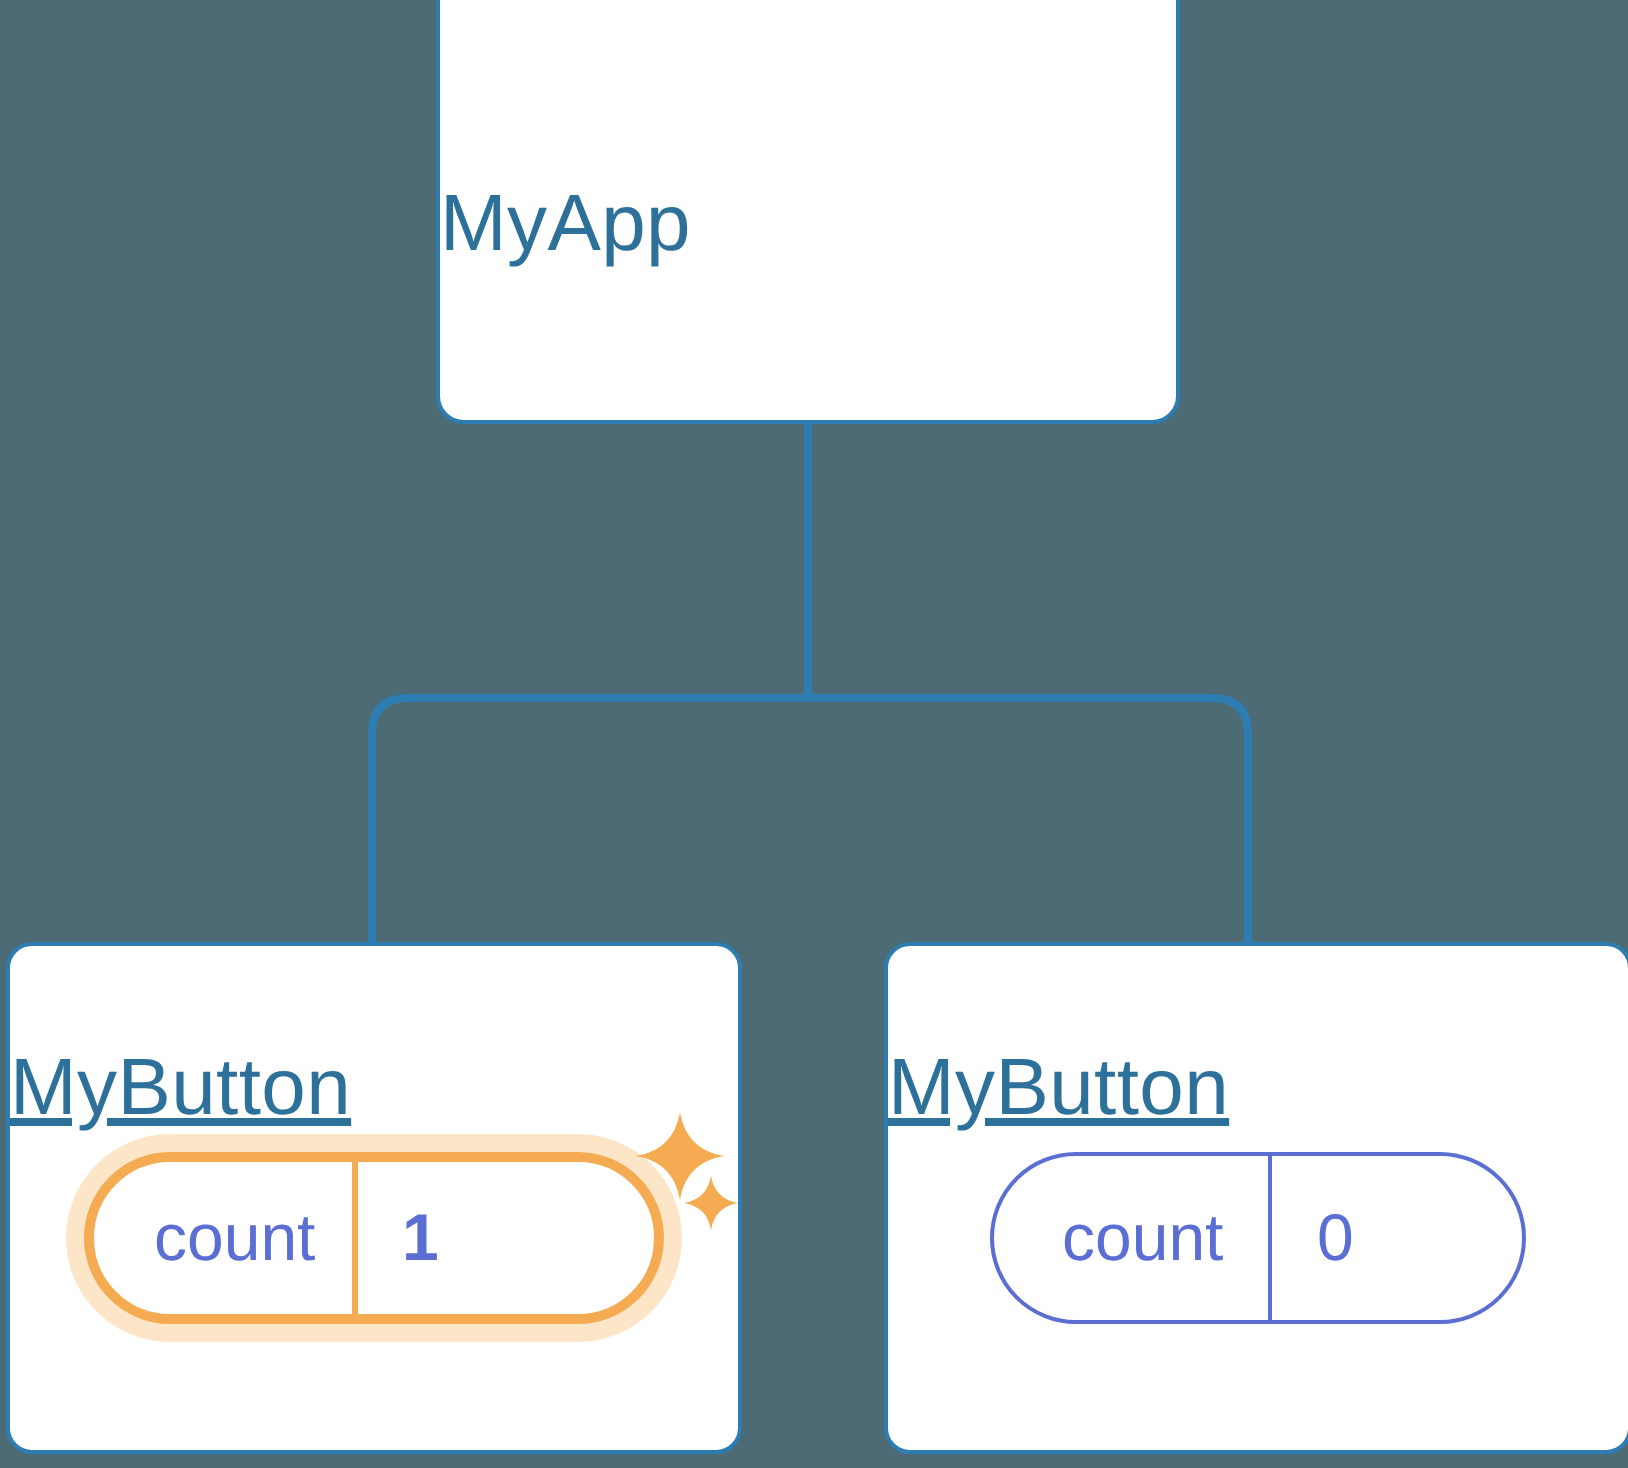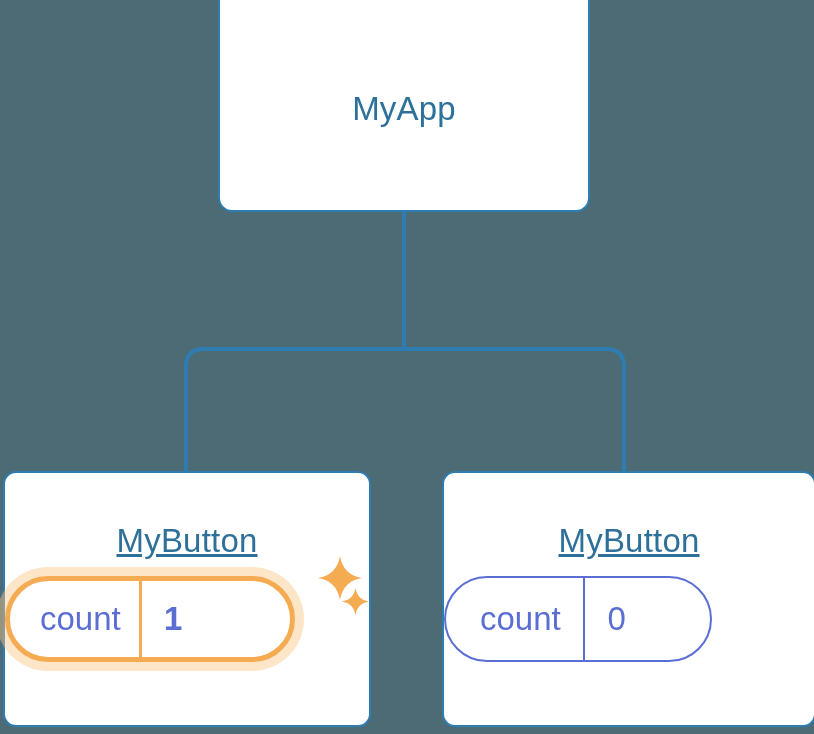--- a/index.html
+++ b/index.html
@@ -35,23 +35,23 @@
     position: absolute;
     background: #ffffff;
     border: 2.5px solid #2d7db3;
     border-radius: 13px;
     box-sizing: border-box;
   }
   .node-title {
     position: absolute;
     left: 0;
     width: 100%;
-    text-align: center;
+    text-align: left;
     color: #2d7099;
-    font-size: 33px;
+    font-size: 40px;
     font-weight: 400;
     letter-spacing: 0.2px;
     white-space: nowrap;
   }
 
   #card-root {
     left: 218px;
     top: -16px;
     width: 372px;
     height: 228px;
@@ -78,21 +78,21 @@
     text-decoration: underline;
   }
 
   
   .pill-wrap {
     position: absolute;
     left: 0;
     width: 100%;
     top: 103px;
     display: flex;
-    justify-content: flex-start;
+    justify-content: center;
   }
   .pill {
     position: relative;
     display: flex;
     align-items: stretch;
     height: 86px;
     border-radius: 43px;
     box-sizing: border-box;
     background: #ffffff;
   }

